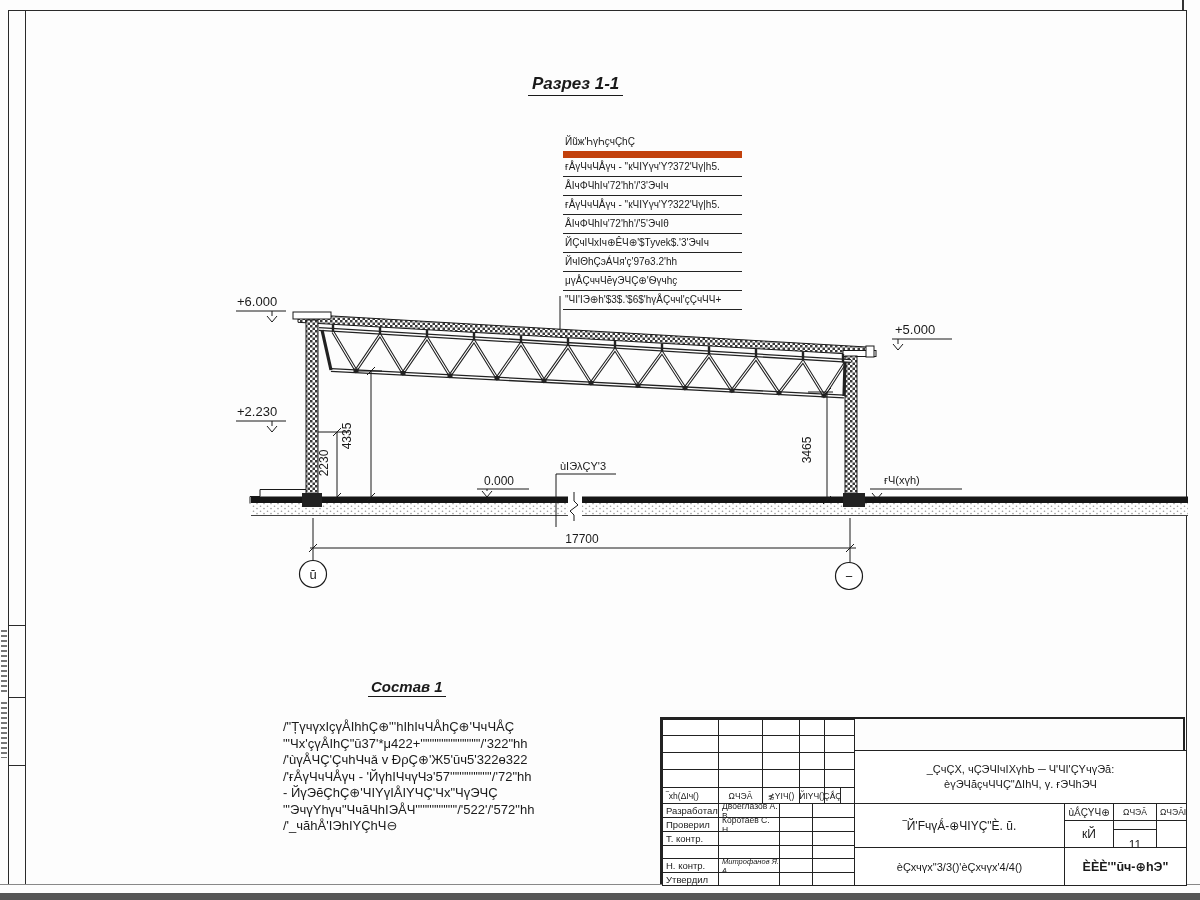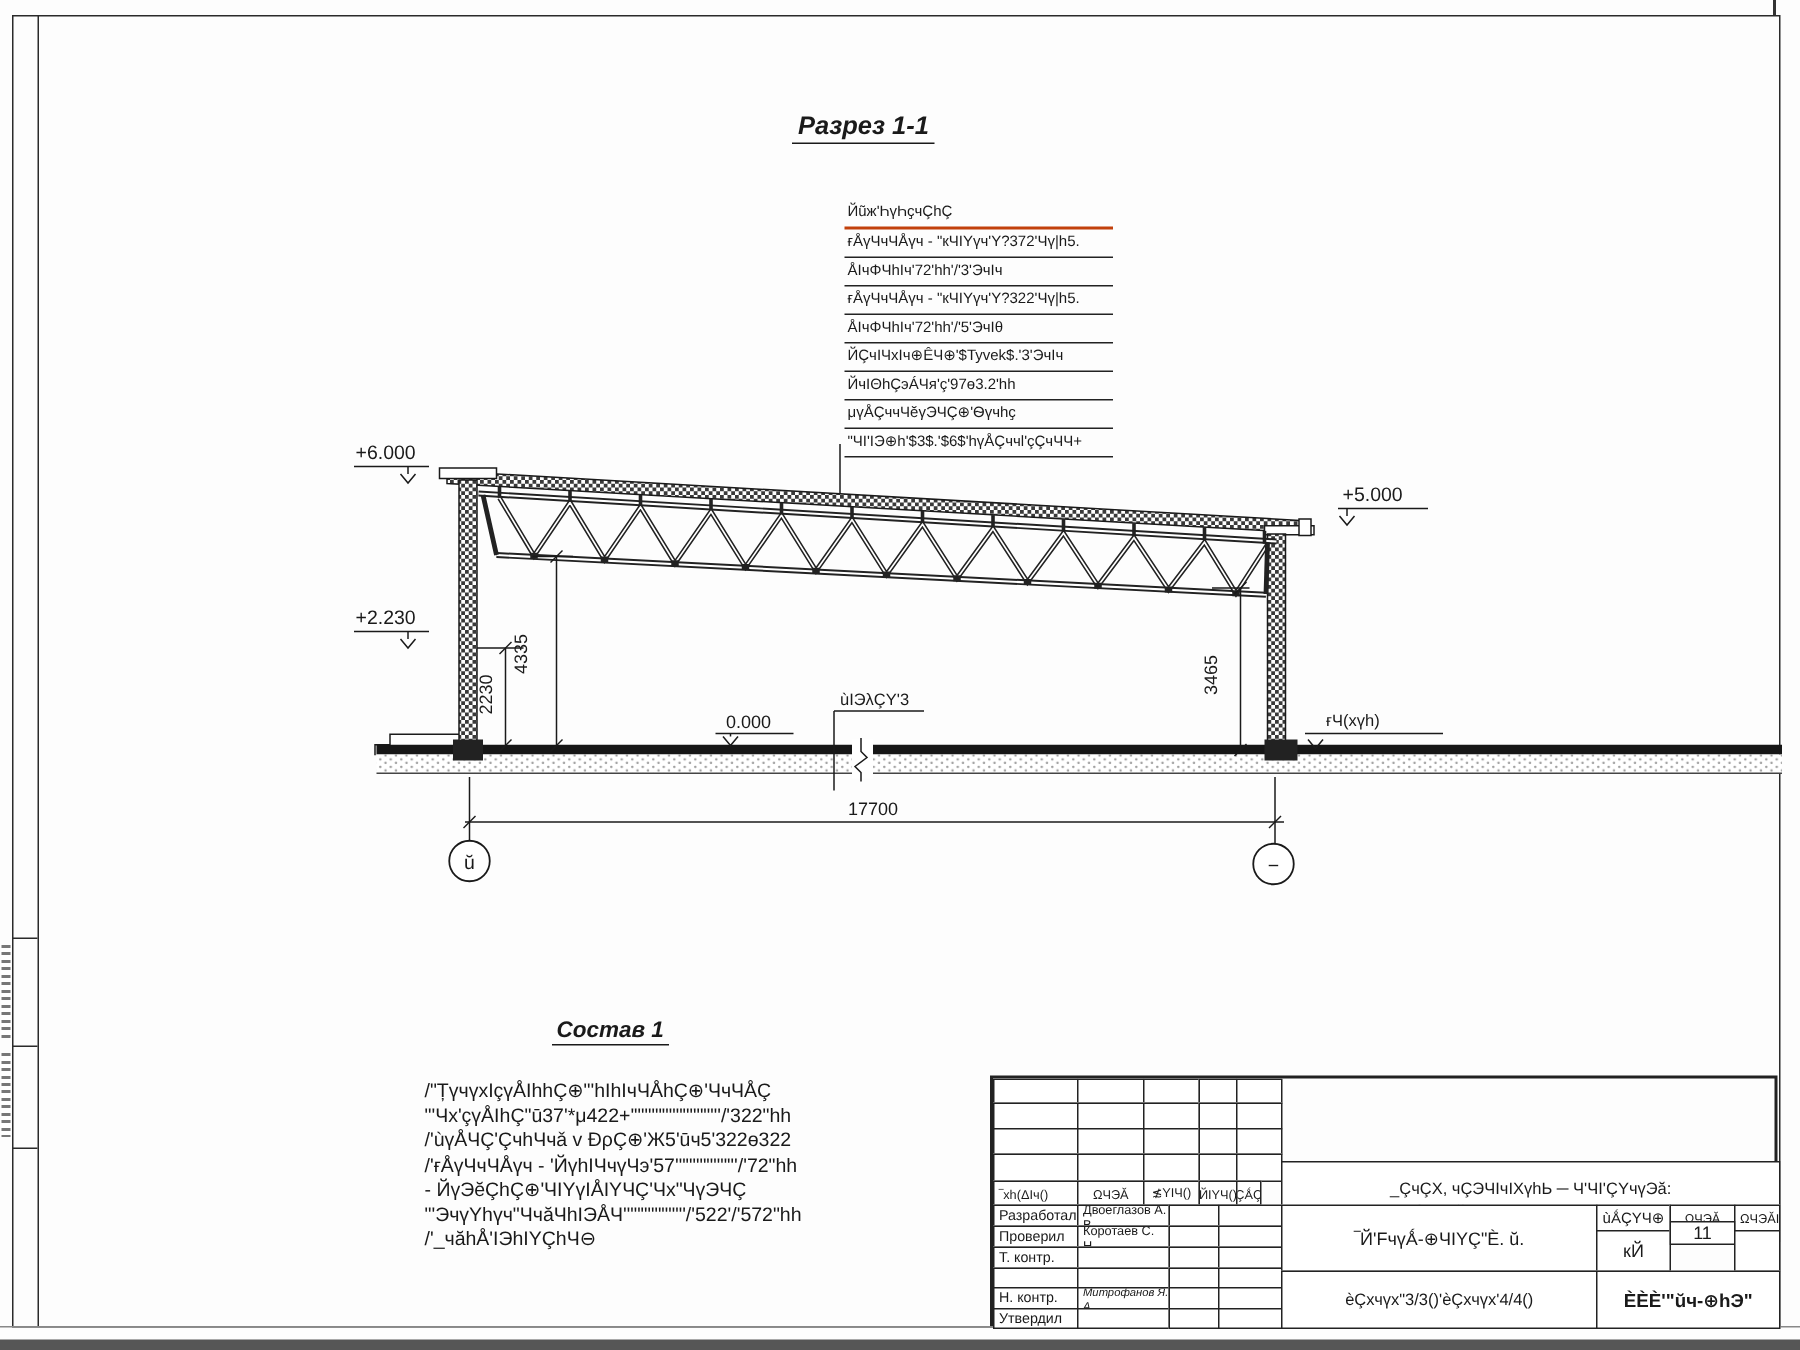--- a/index.html
+++ b/index.html
@@ -7,21 +7,21 @@
          font-family:"Liberation Sans","DejaVu Sans",sans-serif;color:#1a1a1a;}
   .abs{position:absolute;}
   .hline{position:absolute;background:#2a2a2a;height:1px;}
   .vline{position:absolute;background:#2a2a2a;width:1px;}
   
   #sec-title{left:528px;top:74px;font-size:17px;font-weight:bold;font-style:italic;
              border-bottom:1.6px solid #1a1a1a;padding:0 4px 1px 4px;white-space:nowrap;}
   
   #spec{left:563px;top:133px;width:179px;font-size:10px;line-height:17px;}
   #spec .srow{height:18px;border-bottom:1px solid #222;white-space:nowrap;overflow:visible;padding-left:2px;}
-  #spec .shead{border-bottom:2px solid #c2410c;}
+  #spec .shead{border-bottom:7px solid #c2410c;}
   
   #note1{left:795px;top:641px;font-size:13.5px;white-space:nowrap;}
   
   #sostav-title{left:368px;top:678px;font-size:15px;font-weight:bold;font-style:italic;
                 border-bottom:1.5px solid #1a1a1a;padding:0 3px 1px 3px;white-space:nowrap;}
   #sostav{left:283px;top:719px;font-size:13px;line-height:16.5px;}
   #sostav div{white-space:nowrap;}
   
   #tb{left:660px;top:717px;width:525px;height:167px;border:2px solid #222;box-sizing:border-box;}
   .cell{position:absolute;border:1px solid #222;box-sizing:border-box;overflow:hidden;
@@ -263,28 +263,28 @@
       <div class="cell" style="left:150px;top:126px;width:43px;height:14px;"></div>
     <div class="cell l" style="left:0;top:139px;width:57px;height:15px;font-size:9.5px;">Н. контр.</div>
     <div class="cell l" style="left:56px;top:139px;width:62px;height:15px;font-size:7.5px;font-style:italic;">Митрофанов Я. А.</div>
     <div class="cell" style="left:117px;top:139px;width:34px;height:15px;"></div>
       <div class="cell" style="left:150px;top:139px;width:43px;height:15px;"></div>
     <div class="cell l" style="left:0;top:153px;width:57px;height:14px;font-size:9.5px;">Утвердил</div>
     <div class="cell l" style="left:56px;top:153px;width:62px;height:14px;font-size:8.5px;"></div>
     <div class="cell" style="left:117px;top:153px;width:34px;height:14px;"></div>
       <div class="cell" style="left:150px;top:153px;width:43px;height:14px;"></div>
 
-    <div class="cell" style="left:192px;top:31px;width:333px;height:54px;font-size:11px;flex-direction:column;line-height:15px;margin-top:24px;">
+    <div class="cell" style="left:192px;top:31px;width:333px;height:54px;font-size:11px;flex-direction:column;line-height:15px;">
       <div>_ÇчÇX, чÇЭЧIчIXүhЬ ─ Ч'ЧI'ÇYчүЭă:</div>
       <div>èүЭЧăçчЧЧÇ"ΔIhЧ, γ. ғЭЧhЭЧ</div>
     </div>
     <div class="cell" style="left:192px;top:84px;width:211px;height:45px;font-size:12px;">‾Й'FчүǺ-⊕ЧIYÇ"È. ŭ.</div>
     <div class="cell" style="left:192px;top:128px;width:211px;height:39px;font-size:11px;">èÇхчүх"3/3()'èÇхчүх'4/4()</div>
     <div class="cell" style="left:402px;top:84px;width:50px;height:18px;font-size:10px;">ùǺÇYЧ⊕</div>
     <div class="cell" style="left:451px;top:84px;width:44px;height:18px;font-size:8.5px;">ΩЧЭǍ</div>
     <div class="cell l" style="left:494px;top:84px;width:31px;height:18px;font-size:8.5px;">ΩЧЭǍIY</div>
     <div class="cell" style="left:402px;top:101px;width:50px;height:28px;font-size:12px;">кЙ</div>
-    <div class="cell" style="left:451px;top:95px;width:44px;height:16px;font-size:12px;">11</div>
+    <div class="cell" style="left:451px;top:110px;width:44px;height:32px;font-size:12px;">11</div>
     <div class="cell" style="left:494px;top:101px;width:31px;height:28px;font-size:12px;"></div>
     <div class="cell" style="left:402px;top:128px;width:123px;height:39px;font-size:12.5px;font-weight:bold;">ÈÈÈ'"ŭч-⊕hЭ"</div>
   </div>
 
 </div>
 
 </body></html>

